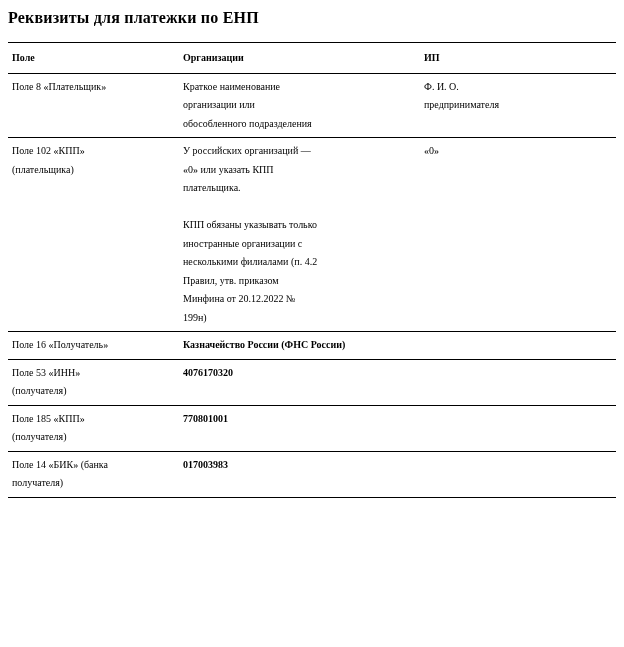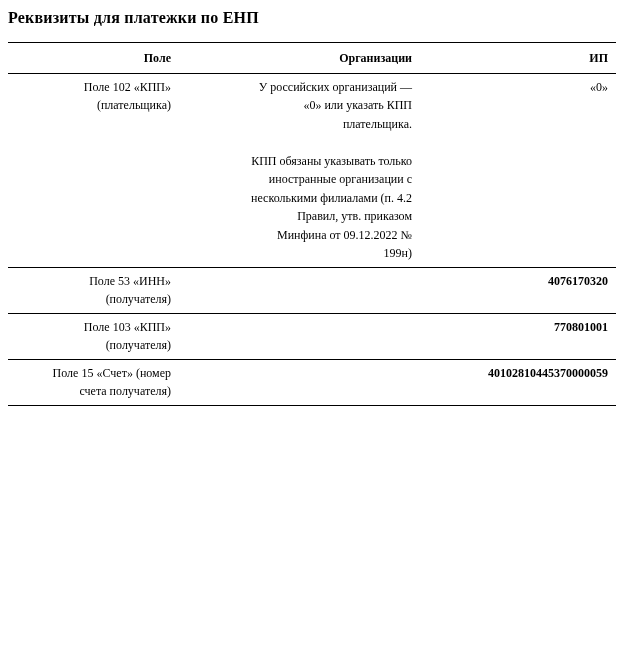--- a/index.html
+++ b/index.html
@@ -31,22 +31,22 @@
     width: 608px;
     margin-top: 15px;
   }
   col.c1 { width: 171px; }
   col.c2 { width: 241px; }
   col.c3 { width: 196px; }
   .req-table th,
   .req-table td {
     box-sizing: border-box;
     vertical-align: top;
-    text-align: right;
-    font-size: 12px;
+    text-align: left;
+    font-size: 10px;
     line-height: 18.5px;
     padding: 4px 8px 4px 4px;
     white-space: pre-line;
     border-top: 1.5px solid #000000;
   }
   .req-table thead th {
     font-weight: bold;
     padding-top: 6px;
     padding-bottom: 5px;
   }
@@ -73,45 +73,57 @@
     </colgroup>
     <thead>
       <tr>
         <th>Поле</th>
         <th>Организации</th>
         <th>ИП</th>
       </tr>
     </thead>
     <tbody>
       <tr>
+        <td>Поле 8 «Плательщик»</td>
+        <td>Краткое наименование
+организации или
+обособленного подразделения</td>
+        <td>Ф. И. О.
+предпринимателя</td>
+      </tr>
+      <tr>
         <td>Поле 102 «КПП»
 (плательщика)</td>
         <td>У российских организаций —
 «0» или указать КПП
 плательщика.
 
 КПП обязаны указывать только
 иностранные организации с
 несколькими филиалами (п. 4.2
 Правил, утв. приказом
-Минфина от 09.12.2022 №
+Минфина от 20.12.2022 №
 199н)</td>
         <td>«0»</td>
+      </tr>
+      <tr>
+        <td>Поле 16 «Получатель»</td>
+        <td class="cell-value" colspan="2">Казначейство России (ФНС России)</td>
       </tr>
       <tr>
         <td>Поле 53 «ИНН»
 (получателя)</td>
         <td class="cell-value" colspan="2">4076170320</td>
       </tr>
       <tr>
-        <td>Поле 103 «КПП»
+        <td>Поле 185 «КПП»
 (получателя)</td>
         <td class="cell-value" colspan="2">770801001</td>
       </tr>
       <tr>
-        <td>Поле 15 «Счет» (номер
-счета получателя)</td>
-        <td class="cell-value" colspan="2">40102810445370000059</td>
+        <td>Поле 14 «БИК» (банка
+получателя)</td>
+        <td class="cell-value" colspan="2">017003983</td>
       </tr>
     </tbody>
   </table>
 
 </div>
 
 </body></html>

